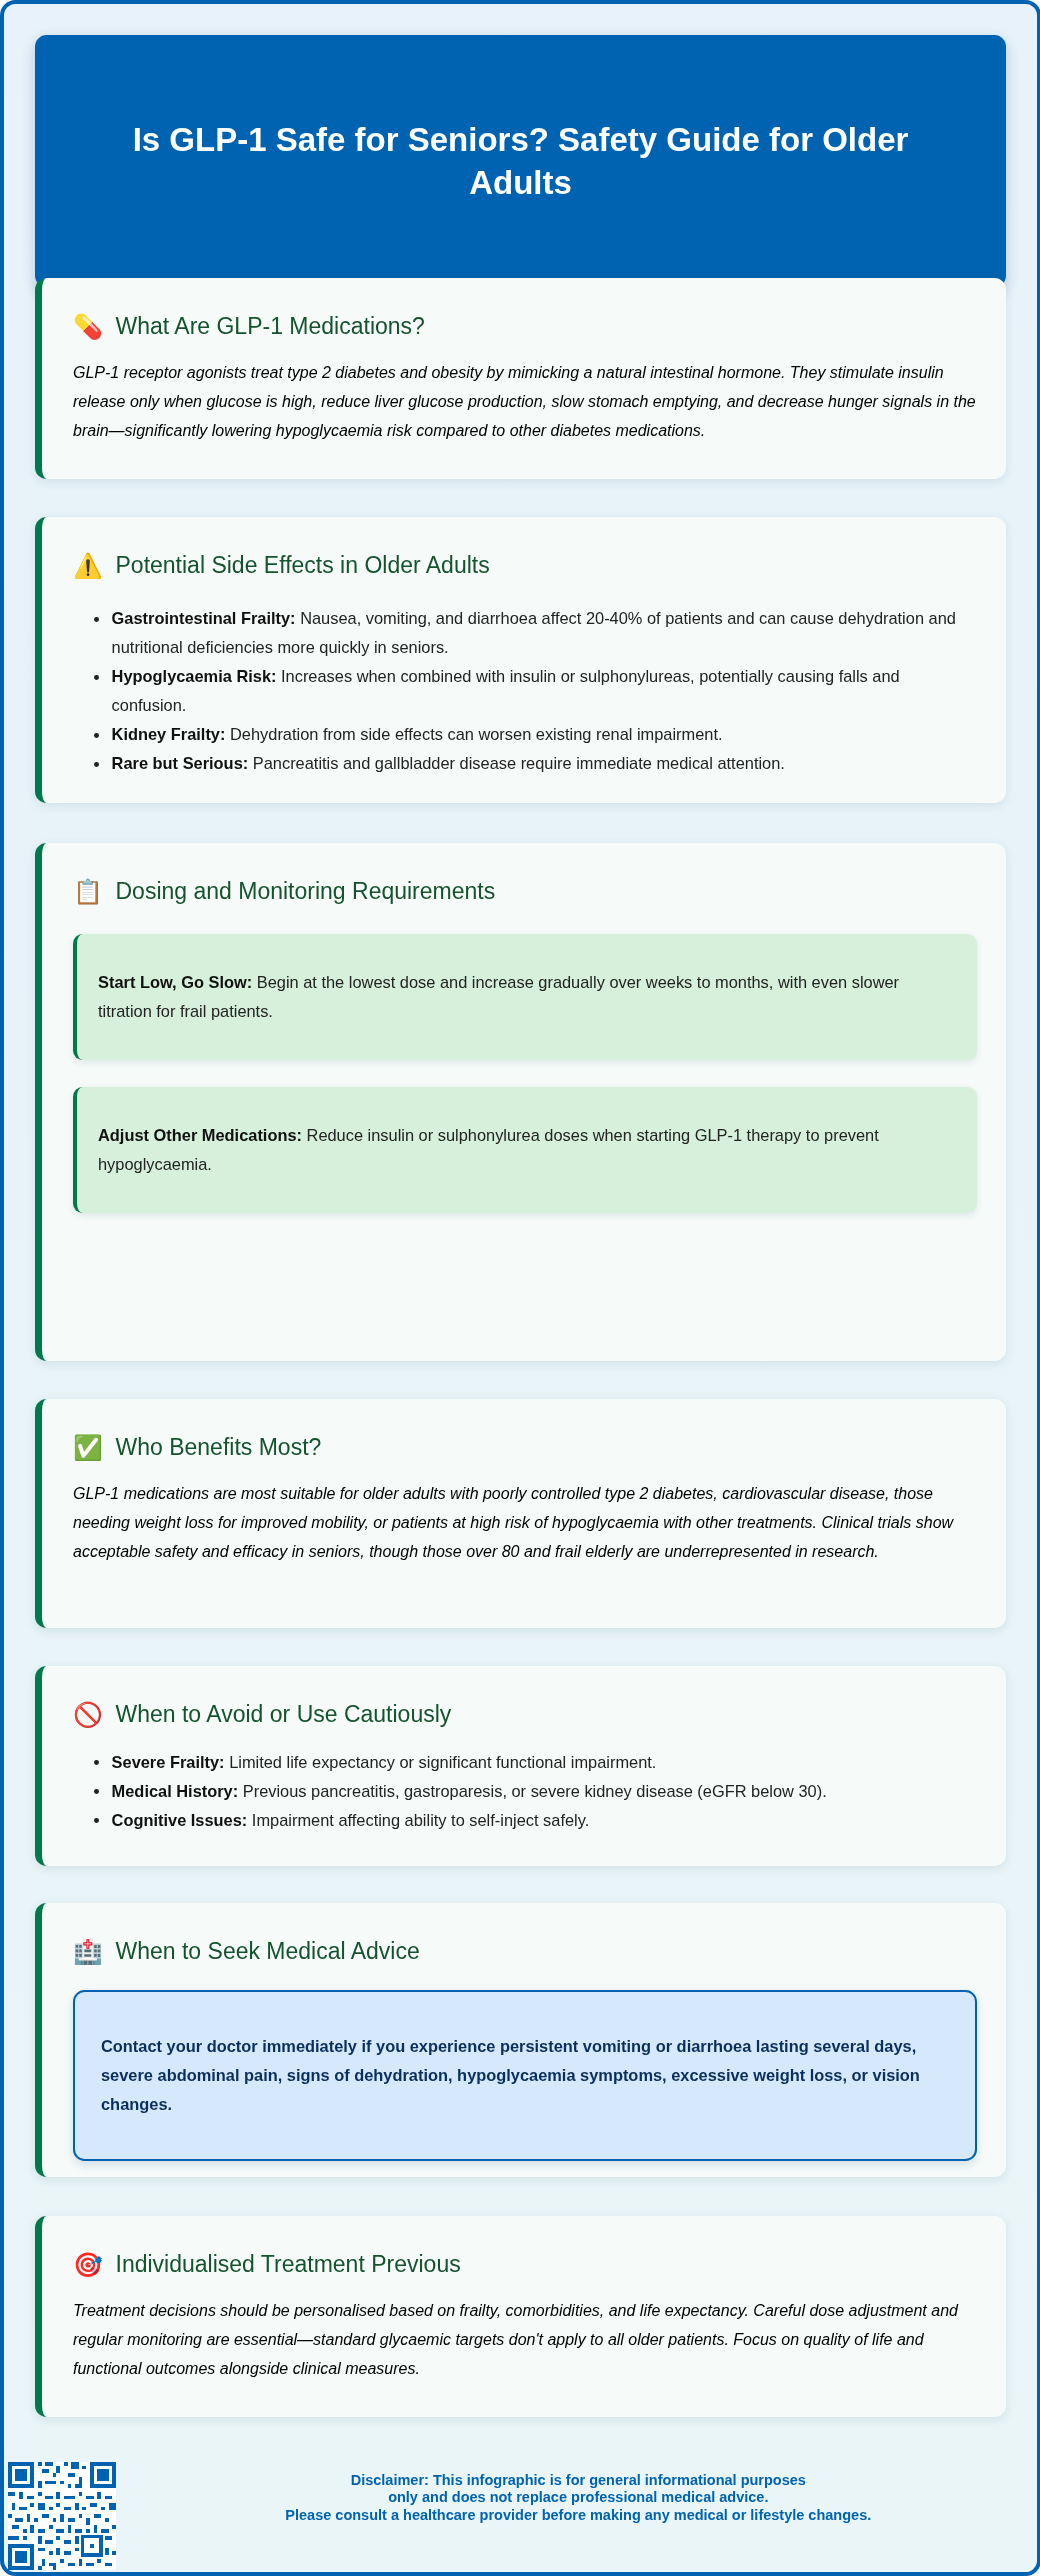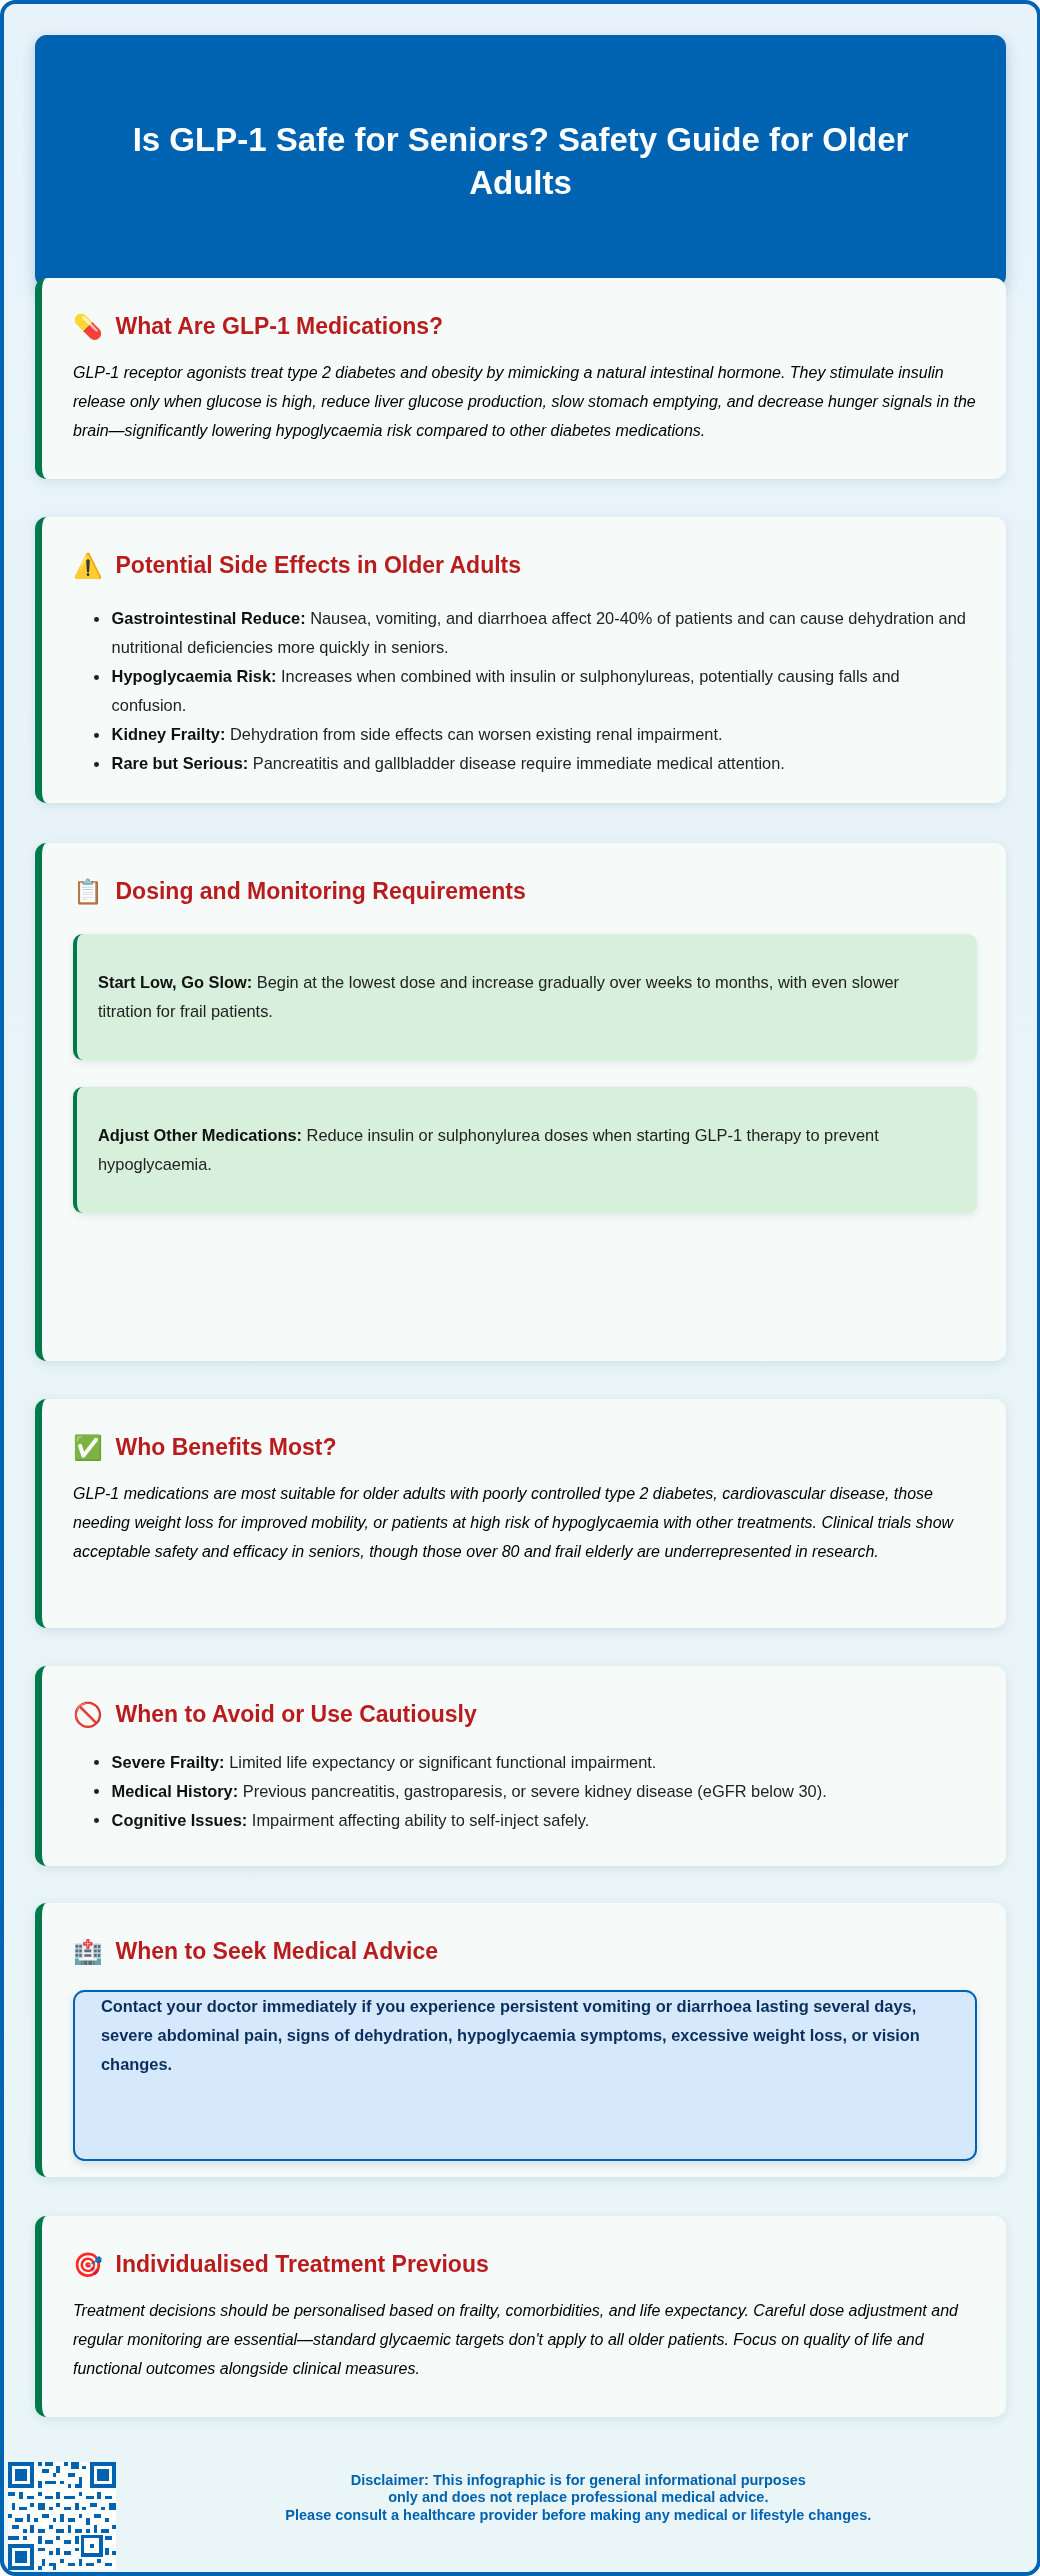--- a/index.html
+++ b/index.html
@@ -32,21 +32,21 @@
       padding: 29px 29px 29px 31px;
     }
     .card-title {
       display: flex; align-items: center; height: 39px; margin-bottom: 11.6px;
     }
     .card-title .icon {
       width: 29px; height: 29px; font-size: 24px; line-height: 29px;
       margin-right: 13.5px; text-align: center; display: inline-block;
     }
     .card-title h2 {
-      color: #b91c1c; font-size: 23px; font-weight: bold;
+      color: #14532d; font-size: 23px; font-weight: normal;
     }
     .card p.body {
       font-size: 16px; line-height: 29px; color: #000000; font-style: italic;
     }
     .card ul {
       list-style: none; padding-left: 19.3px;
     }
     .card ul li {
       position: relative; font-size: 16.4px; line-height: 29px; padding-left: 19.3px;
     }
@@ -61,21 +61,21 @@
       box-shadow: 0 2.9px 7.7px rgba(0, 80, 60, 0.10);
       padding: 0 23px 0 21px; margin-bottom: 27px;
       height: 126px; display: flex; align-items: center;
     }
     .subcard p { font-size: 16.4px; line-height: 29px; color: #222; }
     .subcard p b { color: #111; }
 
     .alert-box {
       background: #d6e8fb; border: 2.9px solid #0063b1; border-radius: 11.6px;
       box-shadow: 0 3.9px 9.7px rgba(0, 60, 120, 0.15);
-      height: 171px; display: flex; align-items: flex-start;
+      height: 171px; display: flex; align-items: center;
       padding: 0 29px 1px 26px; margin-top: 19.3px;
     }
     .alert-box p {
       font-size: 16.4px; line-height: 29px; font-weight: bold; color: #0a2f5c;
     }
 
     .footer {
       position: absolute; left: 4.8px; top: 2454px; width: 1031px; height: 117px;
     }
     .qr {
@@ -105,21 +105,21 @@
   </div>
   <p class="body">GLP-1 receptor agonists treat type 2 diabetes and obesity by mimicking a natural intestinal hormone. They stimulate insulin release only when glucose is high, reduce liver glucose production, slow stomach emptying, and decrease hunger signals in the brain—significantly lowering hypoglycaemia risk compared to other diabetes medications.</p>
 </div>
 
 <div class="card" style="top:517px; height:286px;">
   <div class="card-title">
     <span class="icon">⚠️</span>
     <h2>Potential Side Effects in Older Adults</h2>
   </div>
   <ul style="margin-top:19.3px;">
-    <li><b>Gastrointestinal Reduce:</b><span> Nausea, vomiting, and diarrhoea affect 20-40% of patients and can cause dehydration and nutritional deficiencies more quickly in seniors.</span></li>
+    <li><b>Gastrointestinal Frailty:</b><span> Nausea, vomiting, and diarrhoea affect 20-40% of patients and can cause dehydration and nutritional deficiencies more quickly in seniors.</span></li>
     <li><b>Hypoglycaemia Risk:</b><span> Increases when combined with insulin or sulphonylureas, potentially causing falls and confusion.</span></li>
     <li><b>Kidney Frailty:</b><span> Dehydration from side effects can worsen existing renal impairment.</span></li>
     <li><b>Rare but Serious:</b><span> Pancreatitis and gallbladder disease require immediate medical attention.</span></li>
   </ul>
 </div>
 
 <div class="card" style="top:843px; height:518px;">
   <div class="card-title">
     <span class="icon">📋</span>
     <h2>Dosing and Monitoring Requirements</h2>

